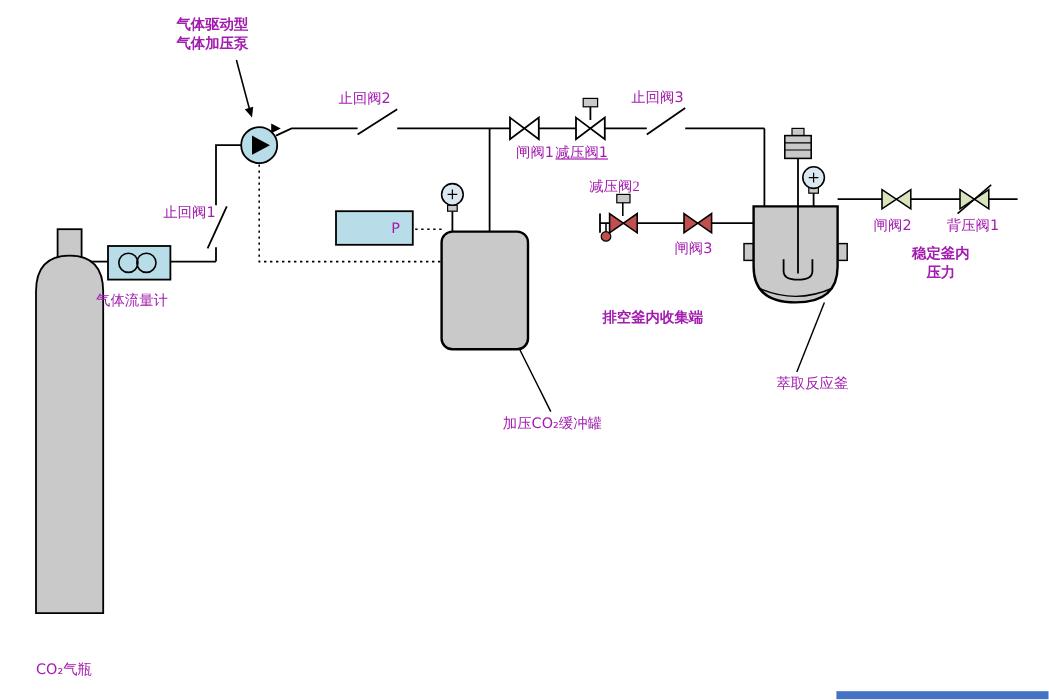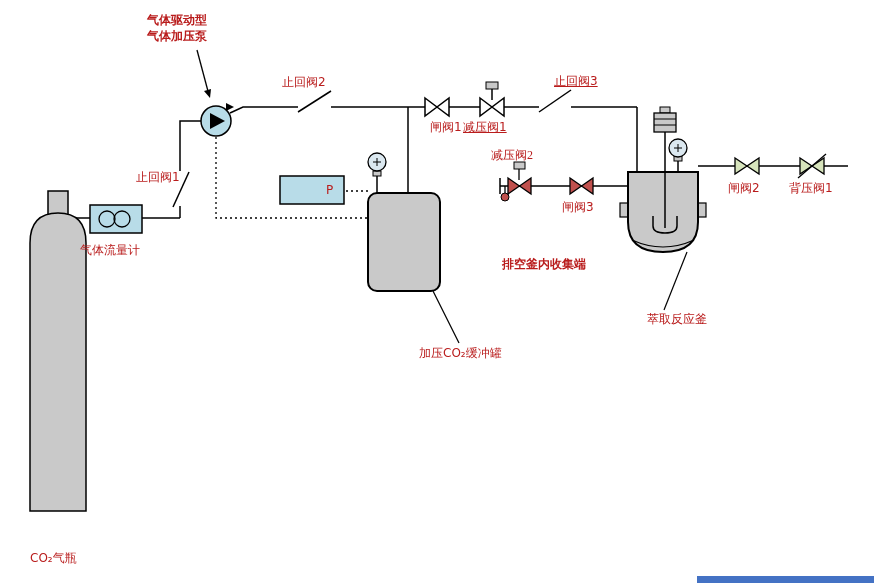--- a/index.html
+++ b/index.html
@@ -9,21 +9,21 @@
     height: 583px;
     background: #ffffff;
     overflow: hidden;
     font-family: "DejaVu Sans", sans-serif;
   }
   #diagram-svg { position: absolute; left: 0; top: 0; }
   .lbl {
     position: absolute;
     font-size: 12px;
     line-height: 1.35;
-    color: #b91c1c;
+    color: #a21caf;
     white-space: pre-line;
   }
   .bold { font-weight: bold; }
   .center { text-align: center; }
   .strip {
     position: absolute;
     left: 697px; top: 576px;
     width: 177px; height: 7px;
     background: #4472c4;
   }
@@ -159,31 +159,33 @@
 
 
   <div class="lbl" style="left:326px; top:182px;">P</div>
 
   <div class="lbl" style="left:419px; top:345px;">加压CO₂缓冲罐</div>
 
   <div class="lbl" style="left:418px; top:119px;padding-left:12px;">闸阀1</div>
 
   <div class="lbl" style="left:463px; top:119px;text-decoration:underline;">减压阀1</div>
 
-  <div class="lbl" style="left:554px; top:73px;text-decoration:underline;">止回阀3</div>
+  <div class="lbl" style="left:526px; top:73px;">止回阀3</div>
 
   <div class="lbl" style="left:491px; top:147px;font-family:Liberation Serif, serif;">减压阀2</div>
 
   <div class="lbl" style="left:562px; top:199px;">闸阀3</div>
 
   <div class="lbl bold" style="left:502px; top:256px;">排空釜内收集端</div>
 
   <div class="lbl" style="left:647px; top:311px;">萃取反应釜</div>
 
   <div class="lbl" style="left:728px; top:180px;">闸阀2</div>
 
   <div class="lbl" style="left:789px; top:180px;">背压阀1</div>
 
+  <div class="lbl bold center" style="left:749px; top:203px; width:70px;">稳定釜内
+压力</div>
 
   <div class="lbl" style="left:30px; top:550px;">CO₂气瓶</div>
 
   <div class="strip"></div>
 </div>
 
 </body></html>

